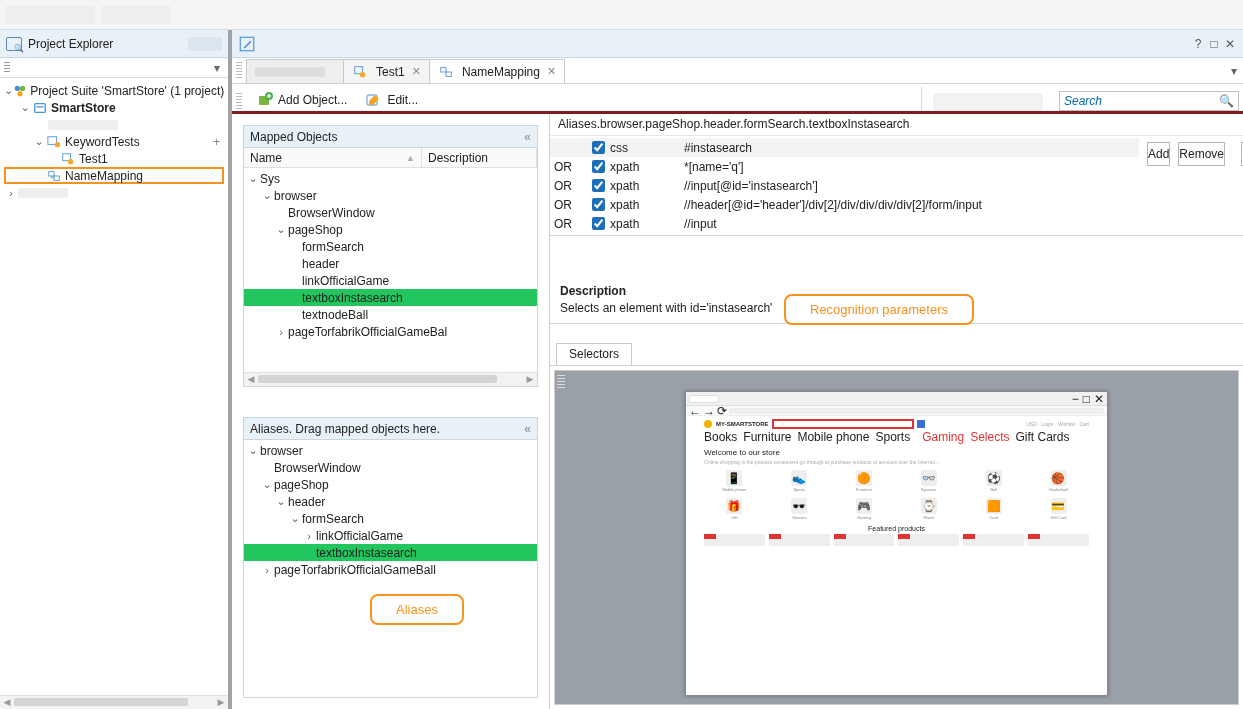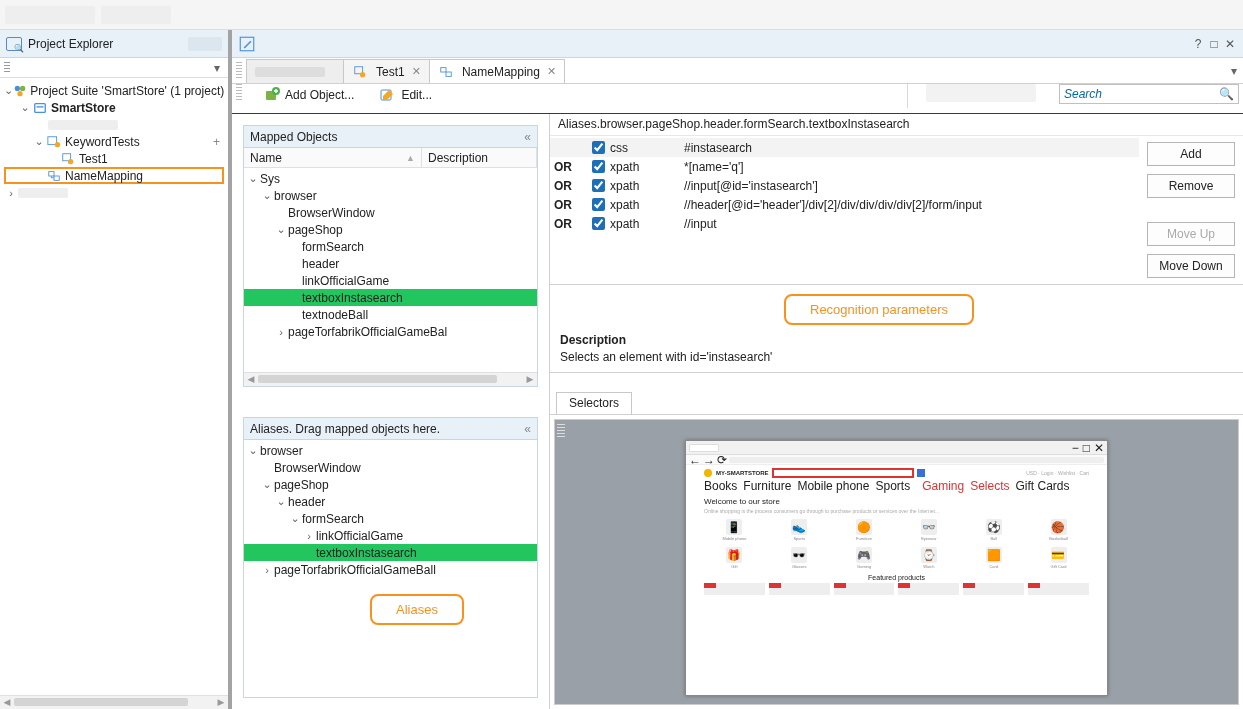--- a/index.html
+++ b/index.html
@@ -28,21 +28,21 @@
 .wtctrls{display:flex;gap:2px;align-items:center}
 .wtctrls span{width:14px;text-align:center;color:#555;font-family:Arial;cursor:pointer}
 .tabs{height:26px;border-bottom:1px solid #d0d0d0;display:flex;align-items:flex-end;padding-left:4px;gap:0}
 .tabs .grab{width:6px;height:18px;background:repeating-linear-gradient(#bbb,#bbb 1px,transparent 1px,transparent 3px);margin-right:4px;align-self:center}
 .tab{height:24px;border:1px solid #c8c8c8;border-bottom:none;padding:0 8px;display:flex;align-items:center;gap:5px;background:#f4f4f4;margin-right:-1px;cursor:pointer}
 .tab.blur{background:#eee;width:98px}
 .tab.blur .b{background:#ddd;height:10px;width:70px;border-radius:2px}
 .tab .x{color:#888;font-size:11px;margin-left:2px;cursor:pointer}
 .tab.active{background:#fff;position:relative;z-index:1}
 .tabs .more{margin-left:auto;align-self:center;color:#666;padding-right:6px;cursor:pointer}
-.actbar{height:30px;border-bottom:1px solid #7f1d1d;display:flex;align-items:flex-start;padding:0 4px;gap:17px}
+.actbar{height:30px;border-bottom:3px solid #7f1d1d;display:flex;align-items:flex-end;padding:0 4px;gap:10px}
 .actbar .grab{width:6px;height:18px;background:repeating-linear-gradient(#bbb,#bbb 1px,transparent 1px,transparent 3px)}
 .actbtn{display:flex;align-items:center;gap:4px;padding:2px 4px;cursor:pointer}
 .actbtn .ic{width:18px;height:18px;display:inline-flex;align-items:center;justify-content:center}
 .actbar .sepv{width:2px;height:24px;border-left:1px solid #d8d8d8;margin-left:auto}
 .searchbox{width:180px;height:20px;border:1px solid #c0c0c0;display:flex;align-items:center;padding:0 4px;margin-left:6px}
 .searchbox span{color:#0369a1;font-style:italic}
 .searchbox .mag{margin-left:auto;color:#888;font-style:normal}
 .content{flex:1;display:flex;min-height:0}
 .midcol{width:318px;border-right:1px solid #d0d0d0;display:flex;flex-direction:column}
 .panel{border:1px solid #c8d6e0;margin:11px;display:flex;flex-direction:column}
@@ -58,26 +58,26 @@
 .scrollb .th{position:absolute;left:14px;right:40px;top:2px;height:8px;background:#d4d4d4;border-radius:2px}
 .scrollb .ar{position:absolute;top:1px;width:12px;text-align:center;color:#999;font-size:9px}
 .scrollb .al{left:1px}.scrollb .arr{right:1px}
 .spacer{height:8px}
 .rightcol{flex:1;display:flex;flex-direction:column;min-width:0}
 .bcrumb{height:22px;padding:3px 8px;border-bottom:1px solid #e8e8e8;white-space:nowrap;overflow:hidden}
 .propgrid{display:flex;border-bottom:1px solid #d0d0d0}
 .proptbl{flex:1;padding:2px 0}
 .prow{display:flex;align-items:center;height:19px;padding:0 4px}
 .prow.hd{background:#f3f3f3}
-.prow .op{width:32px;font-weight:700}
+.prow .op{width:32px;font-weight:400}
 .prow .cb{width:24px;display:flex;justify-content:center}
 .prow .cb input{accent-color:#1d6fb8}
 .prow .ky{width:74px}
 .prow .vl{flex:1}
-.btncol{width:104px;padding:6px 8px;display:flex;flex-direction:column;gap:8px}
+.btncol{width:104px;padding:6px 8px;display:flex;flex-direction:row;gap:8px}
 .btncol button{height:24px;border:1px solid #b5b5b5;background:#fdfdfd;cursor:pointer}
 .btncol button:disabled{color:#aaa;cursor:default}
 .callout{border:2px solid #f7921e;border-radius:8px;color:#f7921e;padding:6px 24px;font-size:13px;font-weight:500;display:inline-block}
 .co1{position:absolute;left:784px;top:294px}
 .co2{position:absolute;left:370px;top:594px}
 .annot{padding:8px 10px;border-bottom:1px solid #d0d0d0}
 .annot .t{font-weight:600;margin-bottom:3px}
 .seltabs{height:26px;border-bottom:1px solid #d0d0d0;display:flex;align-items:flex-end;padding-left:6px}
 .seltabs .stab{height:22px;border:1px solid #c8c8c8;border-bottom:none;padding:3px 12px;background:#fff;cursor:pointer}
 .preview{flex:1;background:#9aa0a8;position:relative;margin:4px;border:1px solid #ccc;overflow:hidden}

